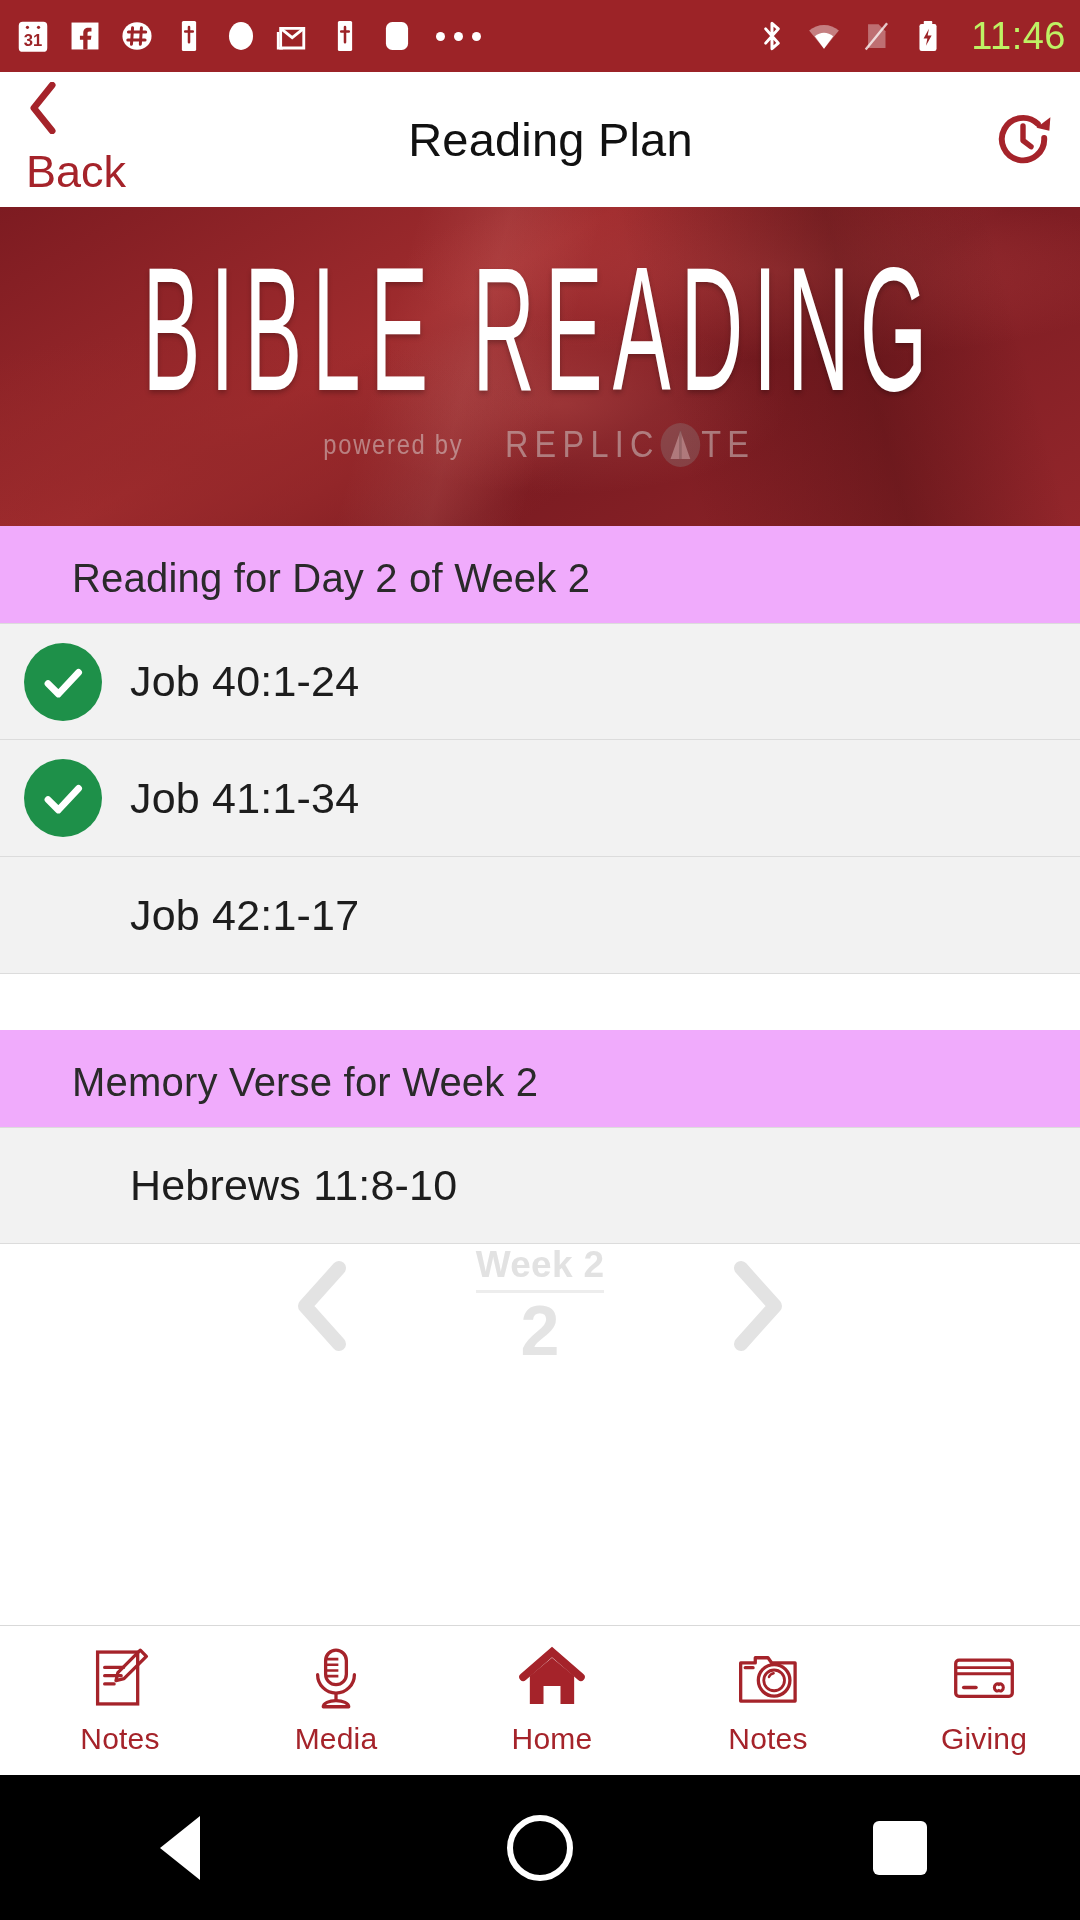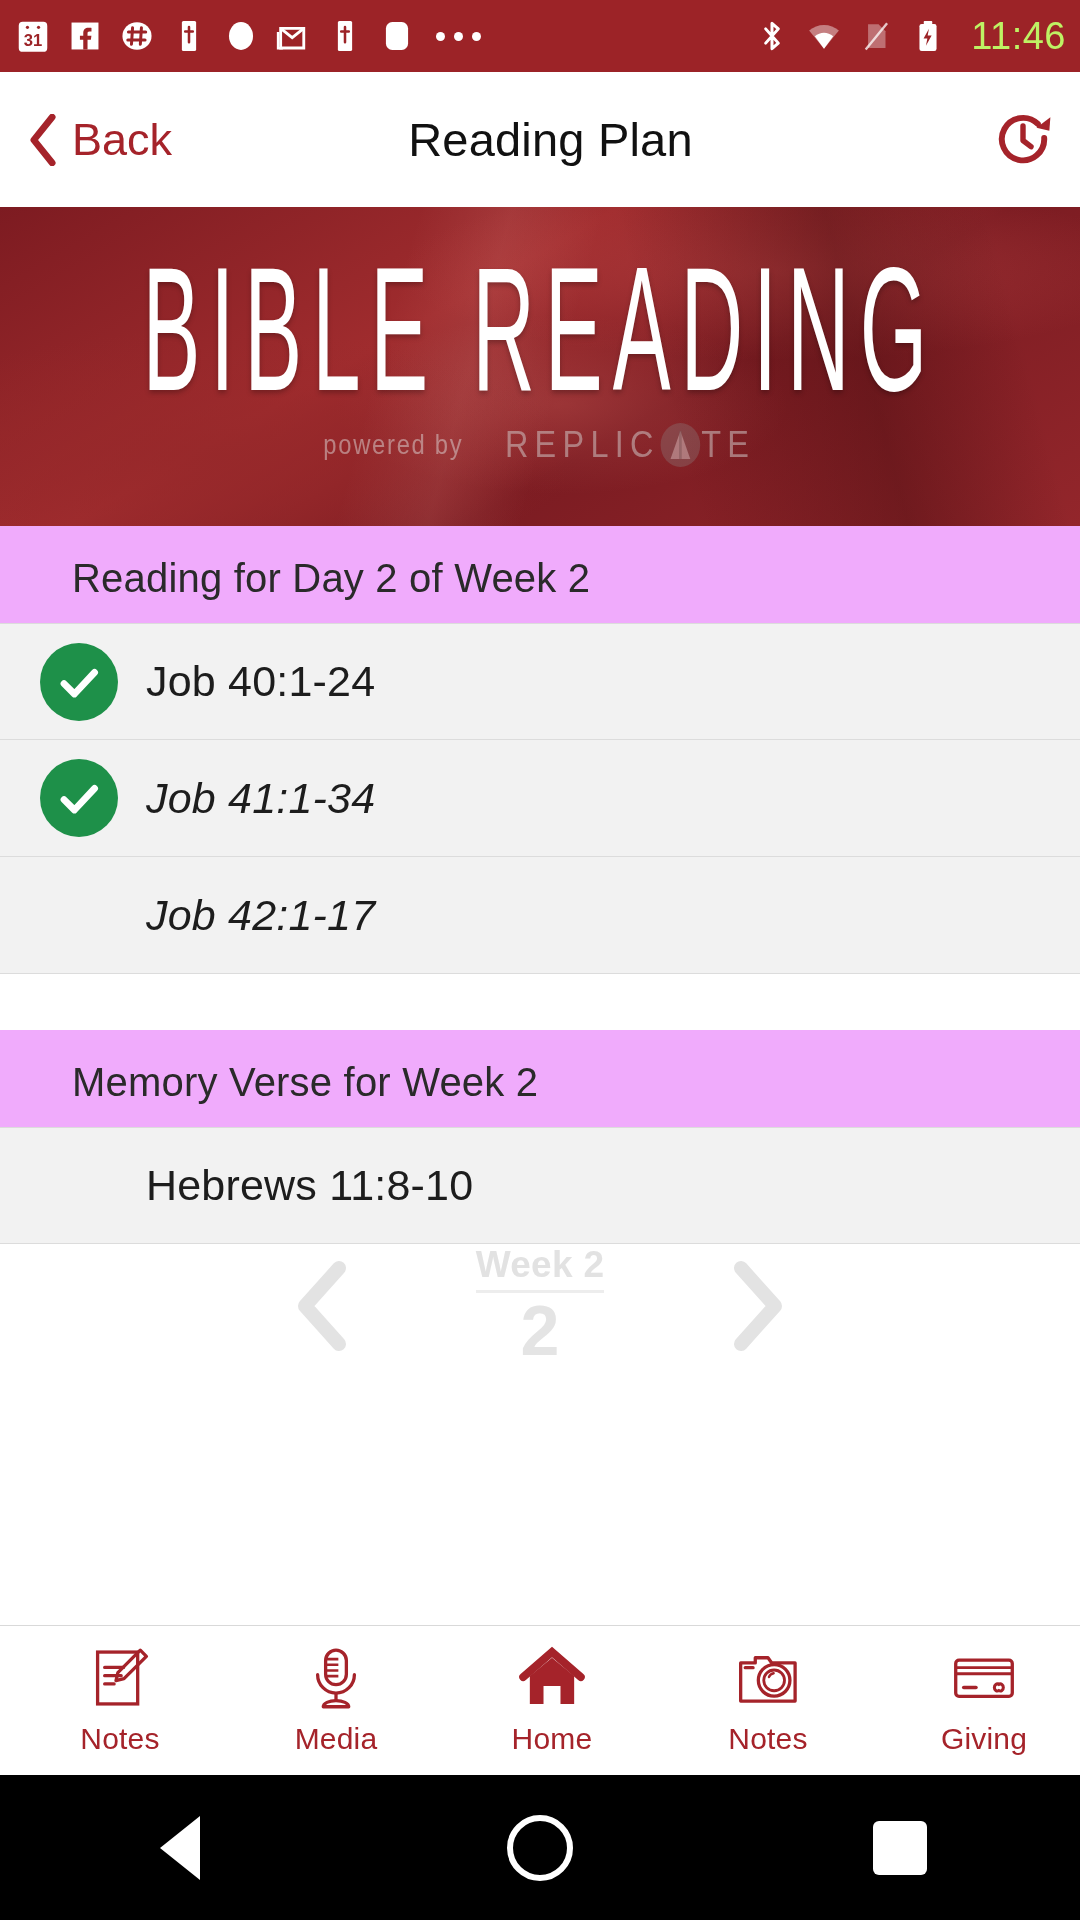--- a/index.html
+++ b/index.html
@@ -21,21 +21,21 @@
   .sb-ico { width:38px; height:38px; display:block; }
   .sb-dots { display:flex; gap:9px; align-items:center; margin:0 18px 0 6px; }
   .sb-dots i { width:9px; height:9px; border-radius:50%; background:#fff; display:block; }
   .sb-time { color:#bef264; font-size:38px; letter-spacing:.5px; margin-left:10px; font-weight:400; }
 
   
   .navbar {
     height:135px; background:#fff; display:flex; align-items:center;
     padding:0 26px; position:relative; flex:none;
   }
-  .back-btn { display:flex; gap:12px; color:#A5232A; cursor:pointer; z-index:2; }
+  .back-btn { display:flex; gap:12px; color:#A5232A; cursor:pointer; z-index:2;flex-direction:column; }
   .back-btn .chev { width:34px; height:52px; flex:none; }
   .back-btn .lbl { font-size:45px; color:#A5232A; letter-spacing:0px; }
   .nav-title {
     position:absolute; left:0; right:0; text-align:center; font-size:47px;
     color:#111; letter-spacing:.2px;padding-left:21px;
   }
   .nav-action { margin-left:auto; z-index:2; width:62px; height:62px; }
 
   
   .banner {
@@ -80,23 +80,23 @@
   
   .content { flex:1; background:#fff; display:flex; flex-direction:column; min-height:0; }
 
   .section-header {
     background:#f0abfc; padding:30px 0 22px 72px; font-size:40px; color:#2a2a2a;
     letter-spacing:.2px;
   }
   .list-row {
     background:#F2F2F2; min-height:117px; display:flex; align-items:center;
     border-top:1px solid #DCDCDC; border-bottom:1px solid #DCDCDC;
-    padding-left:40px;
-  }
-  .list-row + .list-row { border-top:none;font-style:italic; }
+    padding-left:24px;
+  }
+  .list-row + .list-row { border-top:none; }
   .check {
     width:78px; height:78px; border-radius:50%; background:#1E9049; flex:none;
     display:flex; align-items:center; justify-content:center; margin-right:28px;
   }
   .check svg { width:48px; height:48px; }
   .check.hidden { background:transparent; }
   .row-label { font-size:43px; color:#1d1d1d; letter-spacing:.2px; }
   .spacer-gap { height:56px; background:#fff; }
 
   

